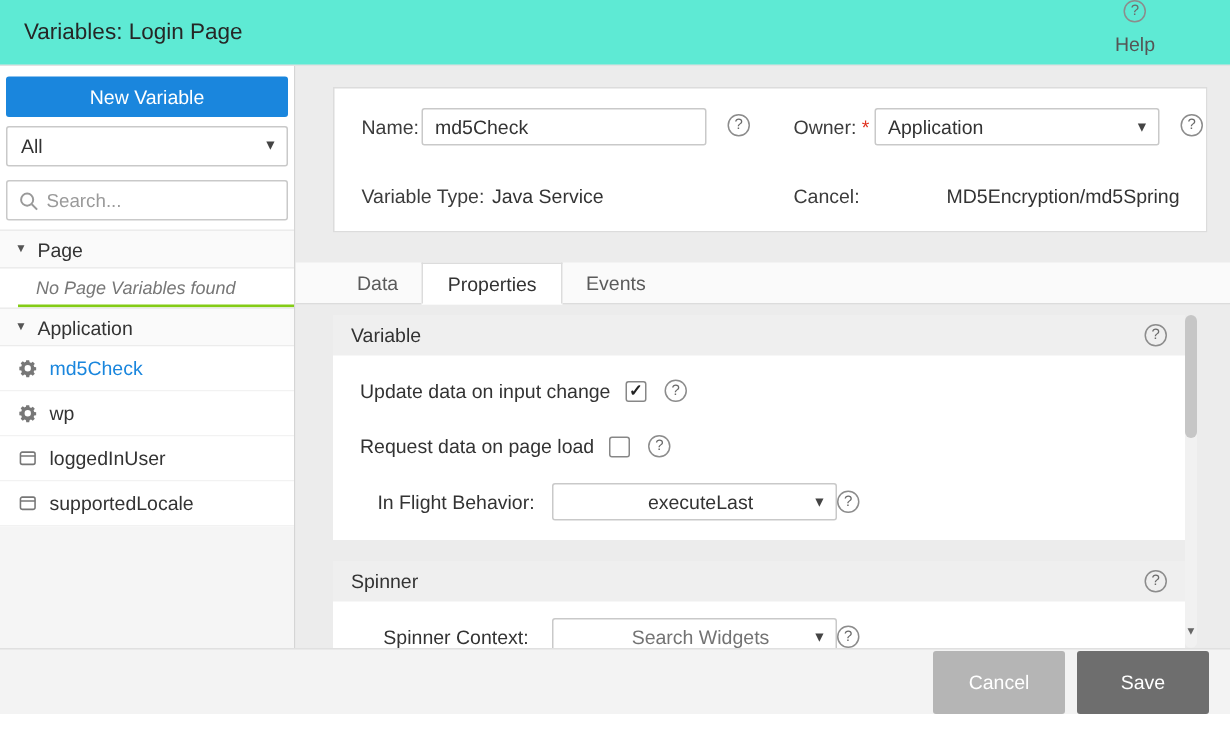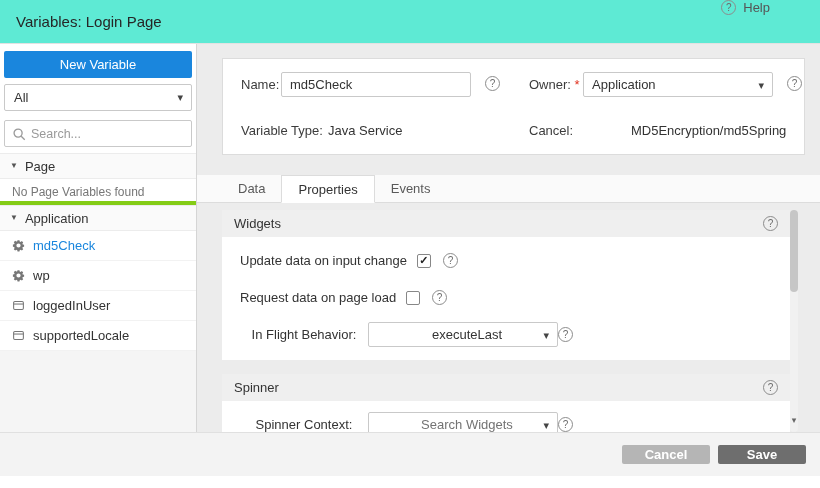--- a/index.html
+++ b/index.html
@@ -9,21 +9,21 @@
     font-family:"Liberation Sans", sans-serif;
     font-size:13px; color:#333; background:#ececec;
   }
 
   
   .header { position:absolute; top:0; left:0; width:820px; height:44px;
             background:#5eead4; border-bottom:1px solid #e2e2e2; }
   .header-title { position:absolute; left:16px; top:0; line-height:44px;
                   font-size:15px; color:#262626; }
   .header-help { position:absolute; right:50px; top:0; height:44px;
-                 display:flex; align-items:flex-start; gap:7px; color:#555; cursor:pointer; }
+                 display:flex; align-items:center; gap:7px; color:#555; cursor:pointer;flex-direction:column; }
 
   
   .q { display:inline-block; width:15px; height:15px; border:1px solid #8c8c8c;
        border-radius:50%; color:#6b6b6b; font-size:10px; line-height:13px;
        text-align:center; flex:0 0 auto; cursor:pointer; background:#fff0; }
   .q::before { content:"?"; }
 
   
   .sidebar { position:absolute; top:44px; left:0; width:197px; height:388px;
              background:#fff; border-right:1px solid #d5d5d5;
@@ -41,22 +41,22 @@
   .search-input { position:absolute; left:26px; top:1px; width:158px; height:23px;
                   border:none; outline:none; font-family:inherit; font-size:12.5px;
                   color:#333; background:transparent; }
   .search-input::placeholder { color:#9a9a9a; }
 
   .tree-header { height:26px; display:flex; align-items:center; gap:7px; padding-left:10px;
                  background:#fafafa; border-top:1px solid #ececec; border-bottom:1px solid #ececec;
                  color:#333; cursor:pointer; }
   .tri { font-size:8px; color:#555; line-height:1; }
   .tri::before { content:"▼"; }
-  .tree-empty { height:26px; line-height:26px; padding-left:12px; 
-                color:#777; font-size:12px; border-bottom:4px solid #84cc16; }
+  .tree-empty { height:26px; line-height:26px; padding-left:12px; font-style:italic;
+                color:#777; font-size:12px; border-bottom:2px solid #84cc16;margin-left:12px; }
   .var-item { height:30px; display:flex; align-items:center; gap:8px; padding-left:12px;
               border-bottom:1px solid #f2f2f2; color:#333; cursor:pointer; background:#fff; }
   .var-item.selected { color:#1a86dd; }
   .var-item svg { flex:0 0 auto; }
   .sidebar-filler { flex:1; background:#f5f5f5; }
 
   
   .main { position:absolute; top:44px; left:197px; width:623px; height:388px;
           background:#ececec; overflow:hidden; }
 
@@ -115,22 +115,22 @@
                   background:#c6c6c6; border-radius:4px; cursor:pointer; }
   .scroll-arrow { position:absolute; left:591px; top:370px; width:12px; height:12px;
                   font-size:9px; color:#666; text-align:center; line-height:12px; cursor:pointer; }
   .scroll-arrow::before { content:"▾"; }
 
   
   .footer { position:absolute; top:432px; left:0; width:820px; height:44px;
             background:#f3f3f3; border-top:1px solid #e0e0e0;
             display:flex; align-items:center; justify-content:flex-end;
             gap:8px; padding-right:14px; }
-  .btn { height:19px; min-width:88px; padding:0 12px; border:none; border-radius:2px;
-         color:#fff; font-family:inherit; font-size:13px; cursor:pointer;font-weight:bold; }
+  .btn { height:42px; min-width:88px; padding:0 12px; border:none; border-radius:2px;
+         color:#fff; font-family:inherit; font-size:13px; cursor:pointer; }
   .btn-cancel { background:#b5b5b5; }
   .btn-save   { background:#6e6e6e; }
   .btn-savec  { background:#1a86dd; }
   .bottom-strip { position:absolute; top:476px; left:0; width:820px; height:12px; background:#fff; }
 </style>
 </head>
 <body>
 
 <div class="header">
   <div class="header-title">Variables: Login Page</div>
@@ -229,21 +229,21 @@
   </div>
 
   <div class="tabstrip">
     <div class="tab">Data</div>
     <div class="tab active">Properties</div>
     <div class="tab">Events</div>
   </div>
 
   <div class="section sec-behavior">
     <div class="sec-header">
-      <span>Widgets</span>
+      <span>Variable</span>
       <span class="q"></span>
     </div>
     <div class="sec-body">
       <div class="prop-row">
         <span class="lbl-inline">Update data on input change</span>
         <span class="cb checked"></span>
         <span class="q"></span>
       </div>
       <div class="prop-row">
         <span class="lbl-inline">Request data on page load</span>

